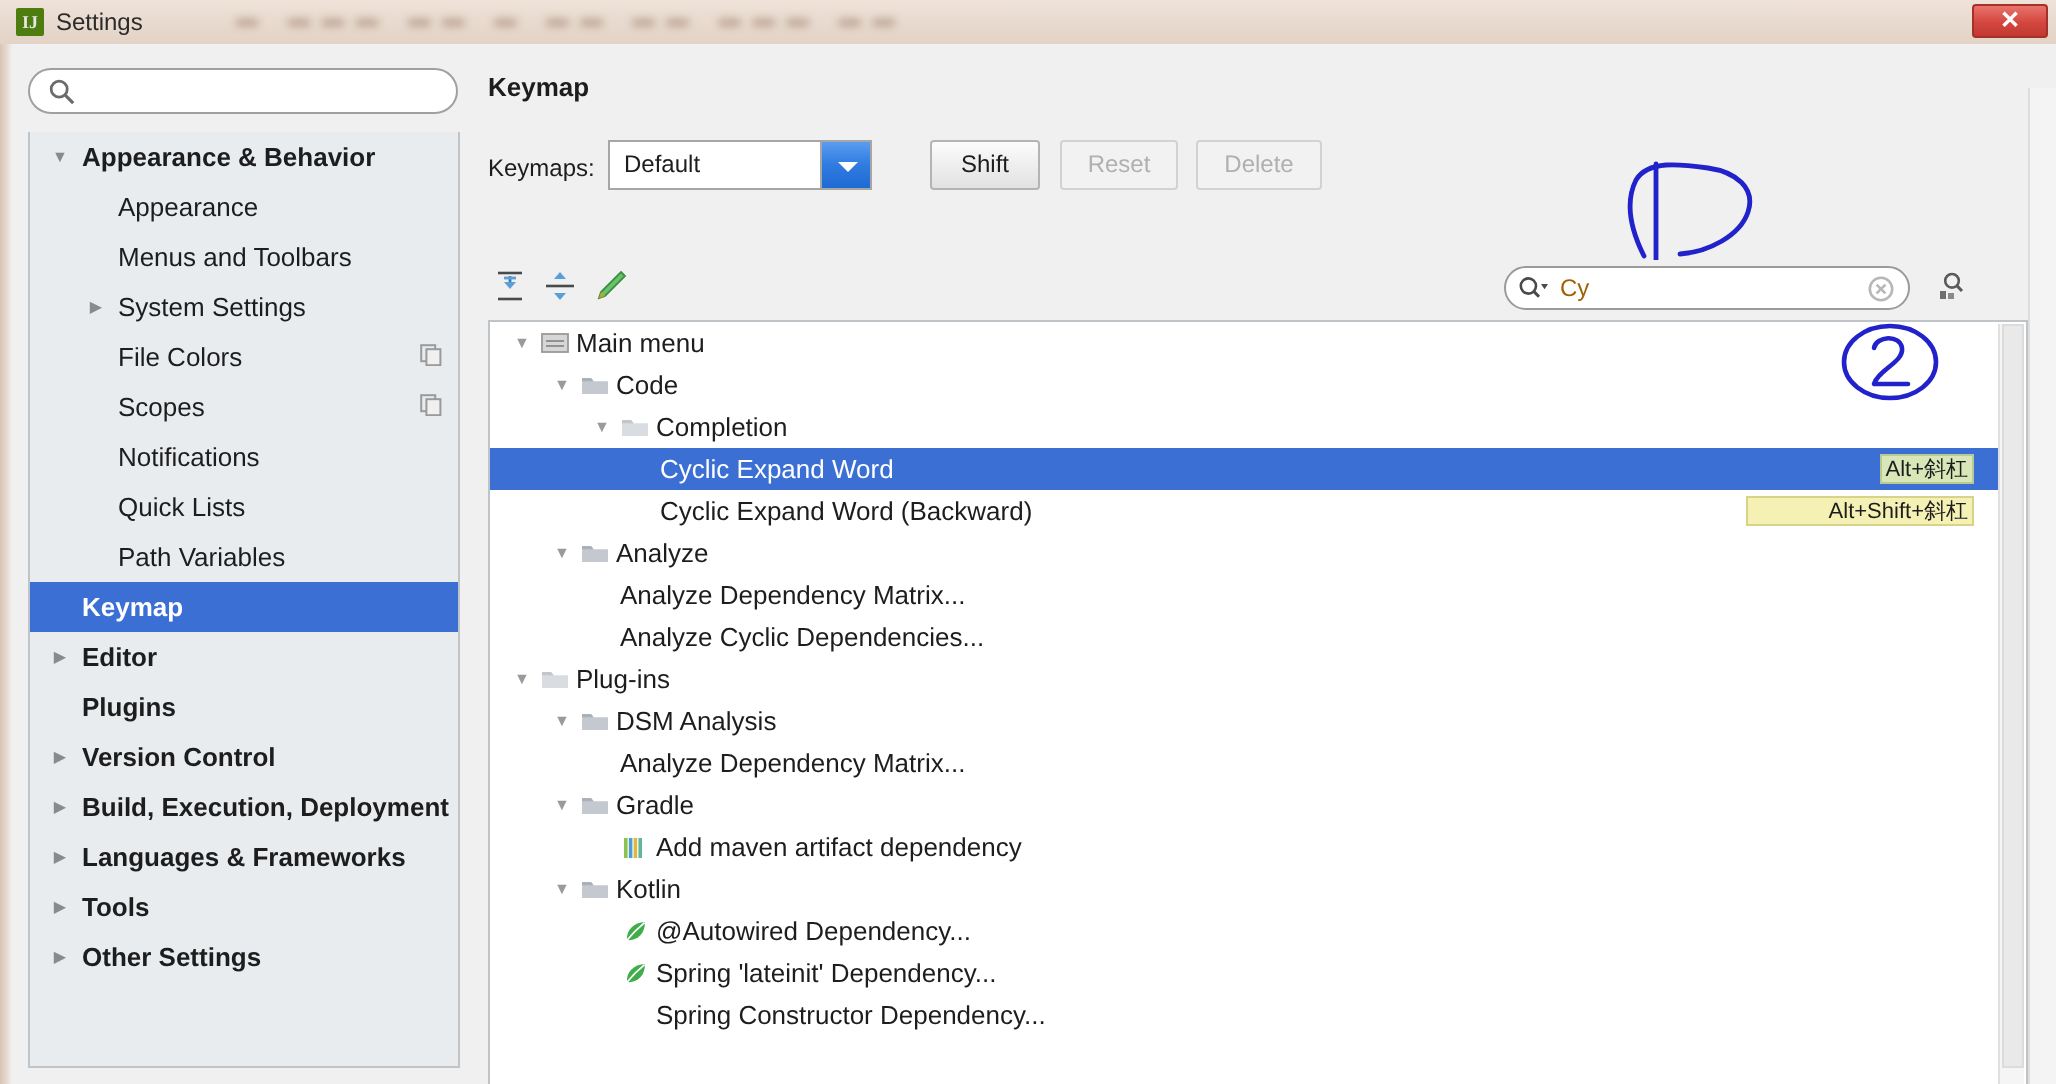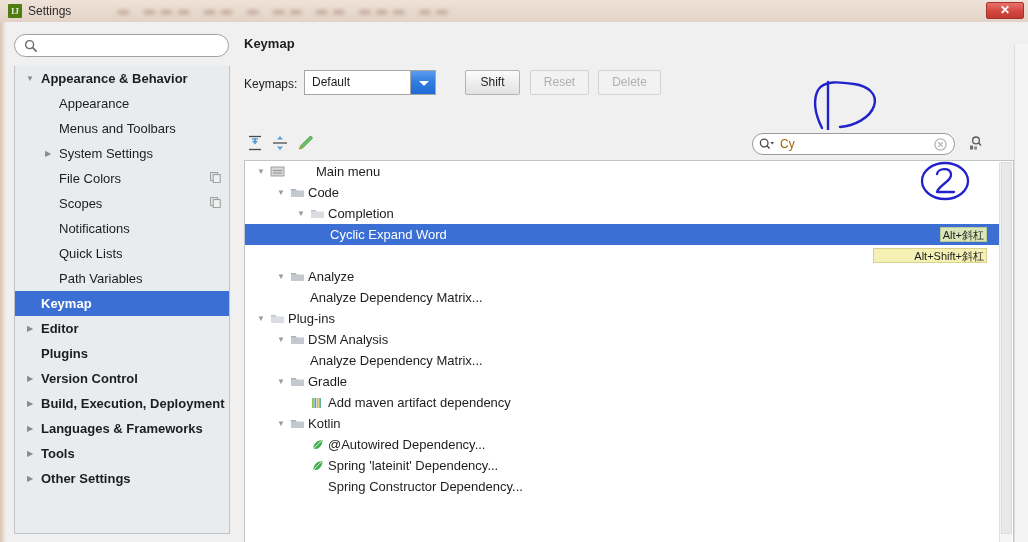--- a/index.html
+++ b/index.html
@@ -349,21 +349,21 @@
 
       <div class="tree-main">
         <div id="main-tree-rows" style="position:absolute;left:0;top:0;width:756px;">
             <div class="trow">
               <span class="tcaret" style="left: 9px;">▼</span>
               <span class="ticon" style="left: 25px;"><svg viewBox="0 0 15 15">
                   <rect x="1" y="3" width="13" height="9" fill="#d6d6d6" stroke="#9a9a9a" stroke-width="0.9"></rect>
                   <line x1="3" y1="6.5" x2="12" y2="6.5" stroke="#8a8a8a" stroke-width="0.9"></line>
                   <line x1="3" y1="9" x2="12" y2="9" stroke="#8a8a8a" stroke-width="0.9"></line>
                 </svg></span>
-              <span class="ttext" style="left: 43px; margin-left: 28px;">Main menu</span>
+              <span class="ttext" style="left: 43px;">Main menu</span>
             </div>
             <div class="trow">
               <span class="tcaret" style="left: 29px;">▼</span>
               <span class="ticon" style="left: 45px;"><svg viewBox="0 0 15 15">
                   <path d="M1 4 L5.5 4 L6.8 5.6 L14 5.6 L14 12 L1 12 Z" fill="#c3c9cf"></path>
                   <path d="M1 4 L5.5 4 L6.8 5.6 L1 5.6 Z" fill="#aab1b8"></path>
                 </svg></span>
               <span class="ttext" style="left: 63px;">Code</span>
             </div>
             <div class="trow">
@@ -372,32 +372,36 @@
                   <path d="M1 4 L5.5 4 L6.8 5.6 L14 5.6 L14 12 L1 12 Z" fill="#d9dde1"></path>
                   <path d="M1 4 L5.5 4 L6.8 5.6 L1 5.6 Z" fill="#c2c7cc"></path>
                 </svg></span>
               <span class="ttext" style="left: 83px;">Completion</span>
             </div>
             <div class="trow sel">
               <span class="ttext" style="left: 85px;">Cyclic Expand Word</span>
               <span class="shortcut" style="right: 14px;">Alt+斜杠</span>
             </div>
             <div class="trow">
+              <span class="ttext" style="left: 85px;">Cyclic Expand Word (Backward)</span>
               <span class="shortcut" style="right: 14px; padding-left: 40px;">Alt+Shift+斜杠</span>
             </div>
             <div class="trow">
               <span class="tcaret" style="left: 29px;">▼</span>
               <span class="ticon" style="left: 45px;"><svg viewBox="0 0 15 15">
                   <path d="M1 4 L5.5 4 L6.8 5.6 L14 5.6 L14 12 L1 12 Z" fill="#c3c9cf"></path>
                   <path d="M1 4 L5.5 4 L6.8 5.6 L1 5.6 Z" fill="#aab1b8"></path>
                 </svg></span>
               <span class="ttext" style="left: 63px;">Analyze</span>
             </div>
             <div class="trow">
               <span class="ttext" style="left: 65px;">Analyze Dependency Matrix...</span>
+            </div>
+            <div class="trow">
+              <span class="ttext" style="left: 65px;">Analyze Cyclic Dependencies...</span>
             </div>
             <div class="trow">
               <span class="tcaret" style="left: 9px;">▼</span>
               <span class="ticon" style="left: 25px;"><svg viewBox="0 0 15 15">
                   <path d="M1 4 L5.5 4 L6.8 5.6 L14 5.6 L14 12 L1 12 Z" fill="#d9dde1"></path>
                   <path d="M1 4 L5.5 4 L6.8 5.6 L1 5.6 Z" fill="#c2c7cc"></path>
                 </svg></span>
               <span class="ttext" style="left: 43px;">Plug-ins</span>
             </div>
             <div class="trow">

